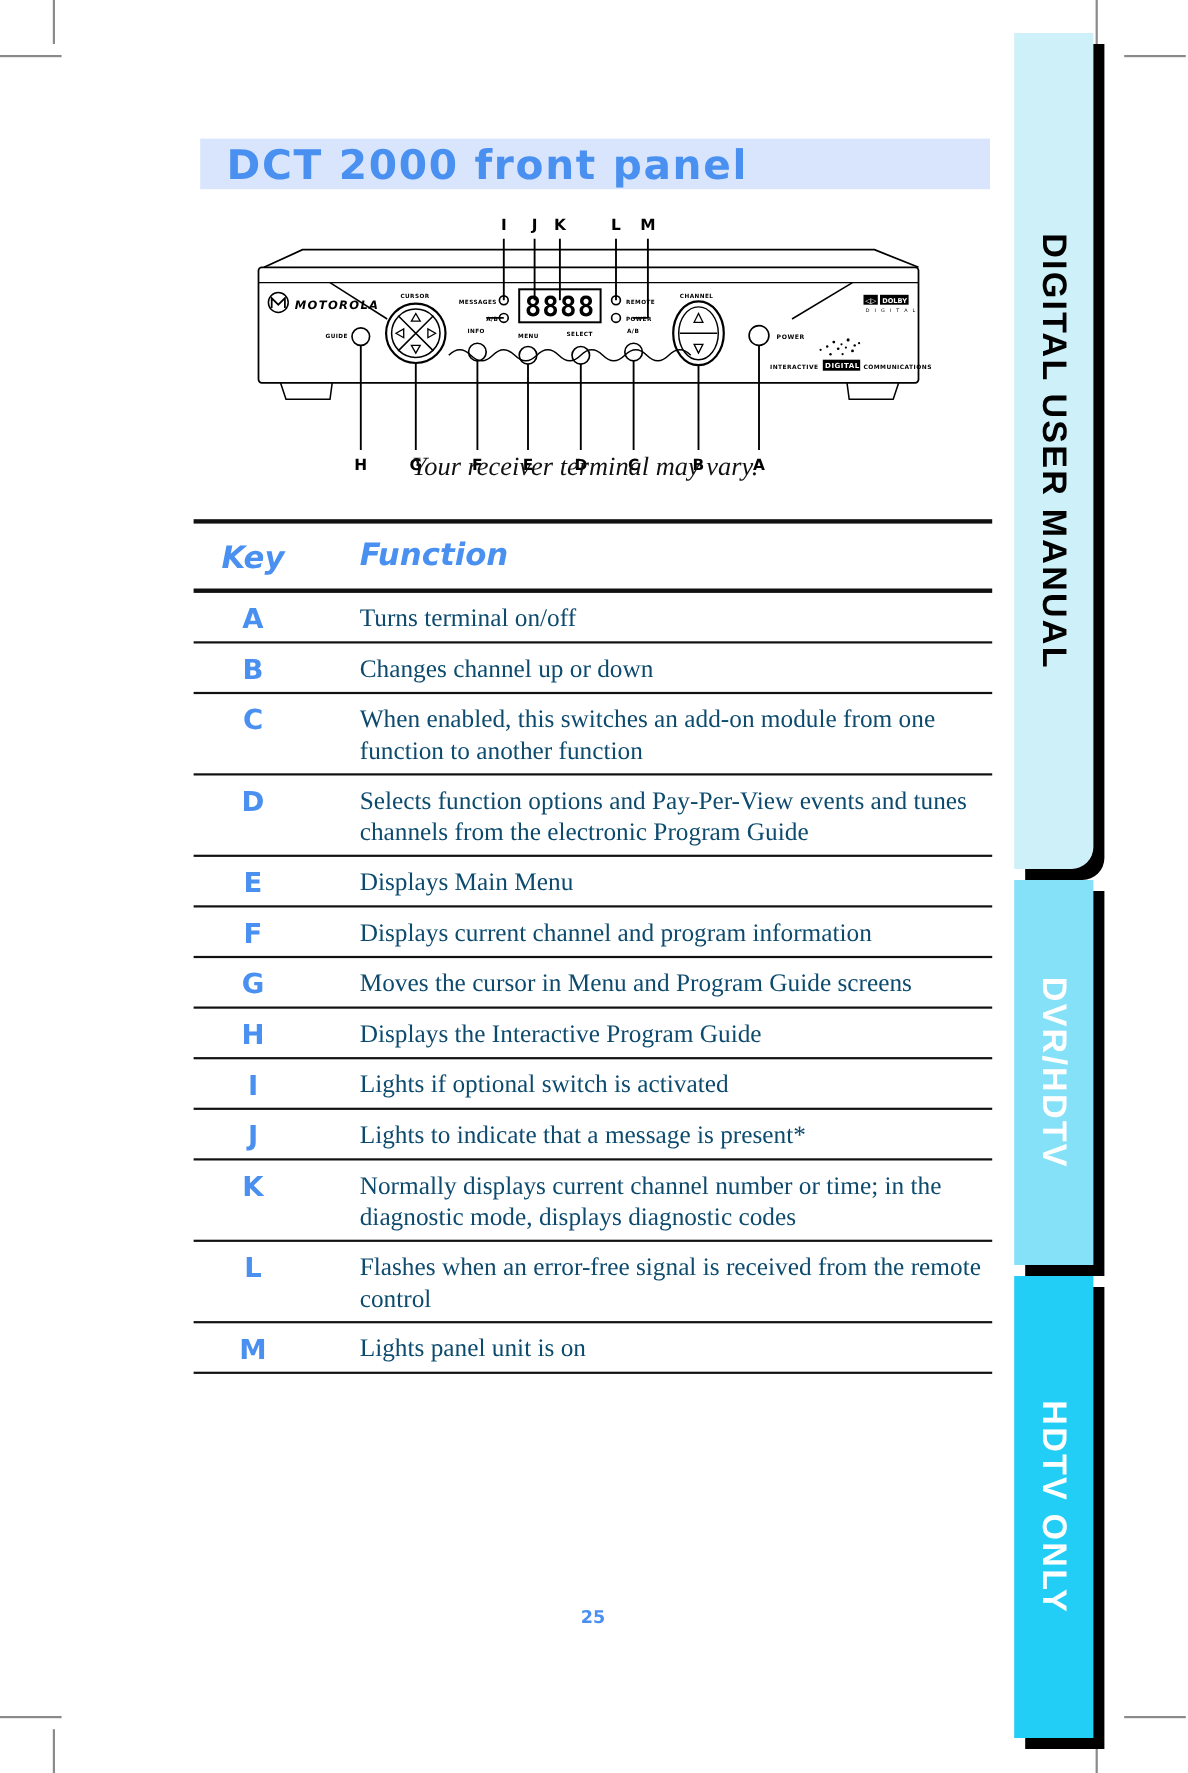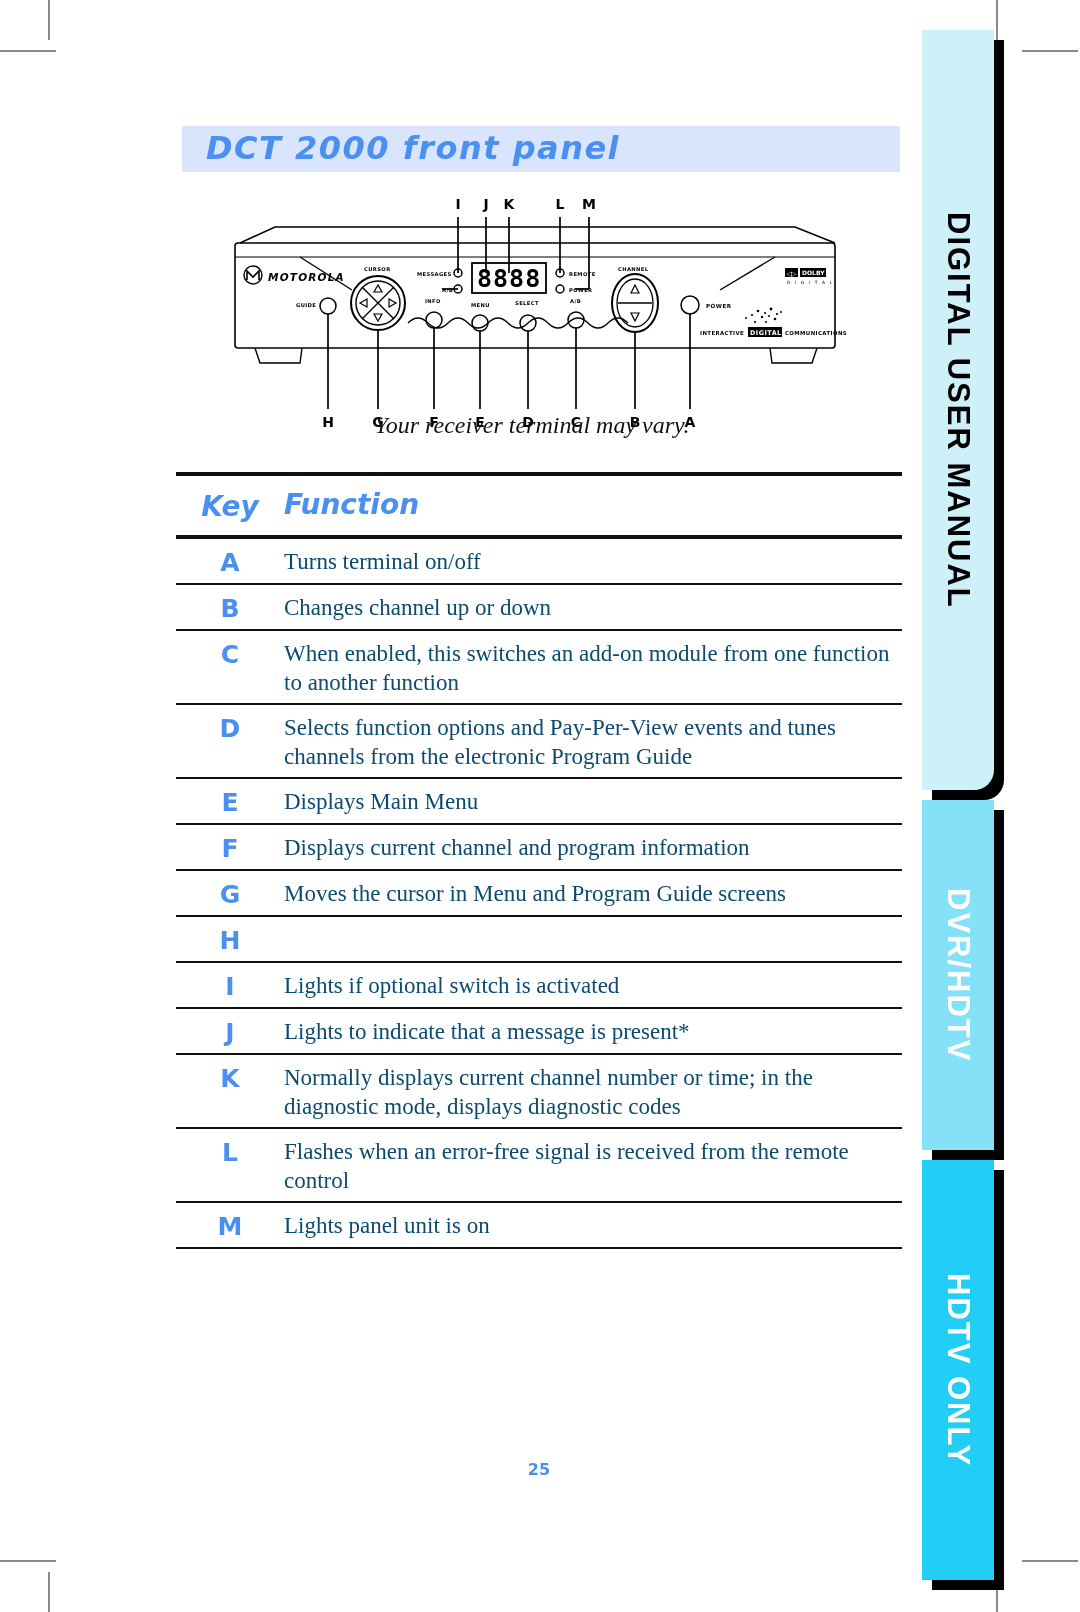--- a/index.html
+++ b/index.html
@@ -96,23 +96,22 @@
     left: 182px;
     top: 126px;
     width: 718px;
     height: 46px;
     background: #d8e5fc;
   }
   #page-title {
     position: absolute;
     left: 24px;
     top: 3px;
-    font-size: 32px;
-    font-weight: bold;
-    font-style: italic;
+    font-size: 37px;
+    font-weight: bold;
     letter-spacing: 1.5px;
     color: #4a90f0;
     font-family: "DejaVu Sans", sans-serif;
   }
 
   
   #figure {
     position: absolute;
     left: 180px;
     top: 195px;
@@ -148,20 +147,21 @@
   }
   .rule-thin {
     height: 2px;
     background: #111111;
     width: 726px;
   }
   .row {
     display: flex;
     align-items: flex-start;
     min-height: 44px;
+    gap: 43px;
   }
   .cell-key {
     width: 108px;
     flex: 0 0 108px;
     text-align: center;
     color: #4a90f0;
     font-weight: bold;
     font-size: 25px;
     padding-top: 9px;
     font-family: "DejaVu Sans", sans-serif;
@@ -446,20 +446,21 @@
     <div class="rule-thin"></div>
 
     <div class="row">
       <div class="cell-key">G</div>
       <div class="cell-fn">Moves the cursor in Menu and Program Guide screens</div>
     </div>
     <div class="rule-thin"></div>
 
     <div class="row">
       <div class="cell-key">H</div>
+      <div class="cell-fn">Displays the Interactive Program Guide</div>
     </div>
     <div class="rule-thin"></div>
 
     <div class="row">
       <div class="cell-key">I</div>
       <div class="cell-fn">Lights if optional switch is activated</div>
     </div>
     <div class="rule-thin"></div>
 
     <div class="row">

